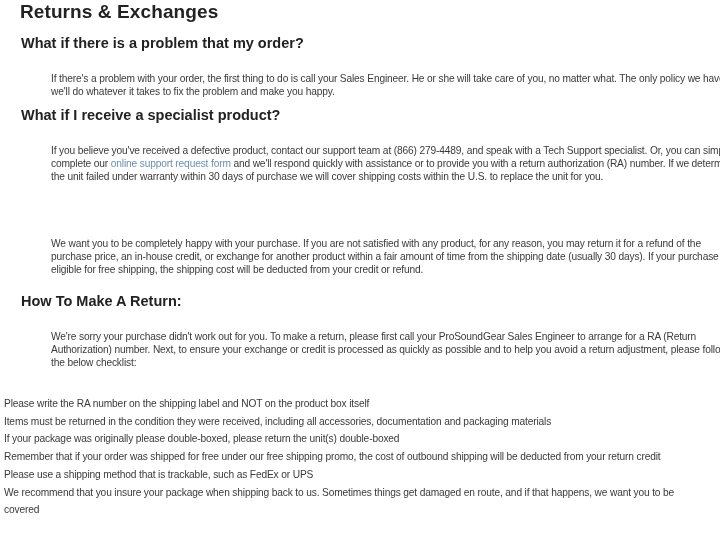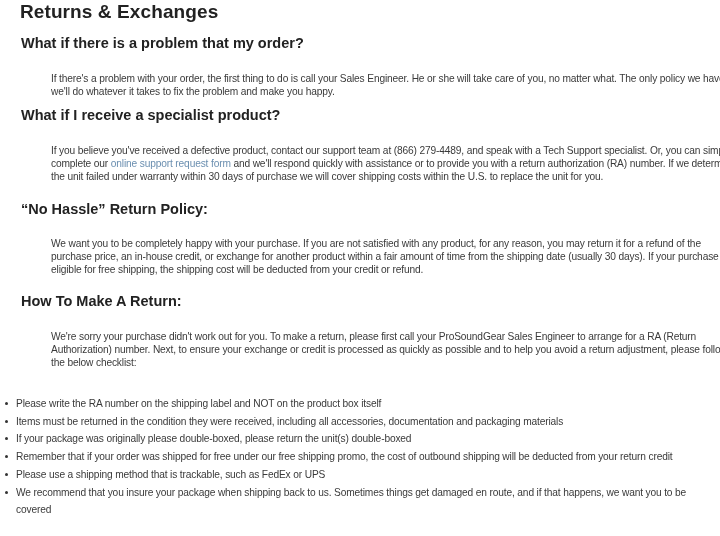--- a/index.html
+++ b/index.html
@@ -50,21 +50,21 @@
     }
     a.inline-link {
       color: #6b8fb0;
       text-decoration: none;
     }
     ul.checklist {
       position: absolute;
       left: 0;
       top: 395px;
       margin: 0;
-      padding: 0 0 0 16px;
+      padding: 0 0 0 4px;
       list-style: none;
       width: 690px;
     }
     ul.checklist li {
       position: relative;
       font-size: 10.2px;
       line-height: 17.7px;
       color: #3a3a3a;
       letter-spacing: -0.15px;
     }
@@ -84,21 +84,20 @@
 <div class="page">
 
   <h1 class="page-title">Returns &amp; Exchanges</h1>
 
   <h2 class="section-heading" style="top:35px;">What if there is a problem that my order?</h2>
   <p class="body-text" style="top:58px;">If there's a problem with your order, the first thing to do is call your Sales Engineer. He or she will take care of you, no matter what. The only policy we have is we'll do whatever it takes to fix the problem and make you happy.</p>
 
   <h2 class="section-heading" style="top:107px;">What if I receive a specialist product?</h2>
   <p class="body-text" style="top:130px;"><span>If you believe you've received a defective product, contact our support team at (866) 279-4489, and speak with a Tech Support specialist. Or, you can simply complete our </span><a class="inline-link" href="#">online support request form</a><span> and we'll respond quickly with assistance or to provide you with a return authorization (RA) number. If we determine the unit failed under warranty within 30 days of purchase we will cover shipping costs within the U.S. to replace the unit for you.</span></p>
 
-  <h2 class="section-heading" style="top:201px;">“No Hassle” Return Policy:</h2>
   <p class="body-text" style="top:223px;">We want you to be completely happy with your purchase. If you are not satisfied with any product, for any reason, you may return it for a refund of the purchase price, an in-house credit, or exchange for another product within a fair amount of time from the shipping date (usually 30 days). If your purchase was eligible for free shipping, the shipping cost will be deducted from your credit or refund.</p>
 
   <h2 class="section-heading" style="top:293px;">How To Make A Return:</h2>
   <p class="body-text" style="top:316px;">We're sorry your purchase didn't work out for you. To make a return, please first call your ProSoundGear Sales Engineer to arrange for a RA (Return Authorization) number. Next, to ensure your exchange or credit is processed as quickly as possible and to help you avoid a return adjustment, please follow the below checklist:</p>
 
   <ul class="checklist">
     <li><span class="bullet"></span><span>Please write the RA number on the shipping label and NOT on the product box itself</span></li>
     <li><span class="bullet"></span><span>Items must be returned in the condition they were received, including all accessories, documentation and packaging materials</span></li>
     <li><span class="bullet"></span><span>If your package was originally please double-boxed, please return the unit(s) double-boxed</span></li>
     <li><span class="bullet"></span><span>Remember that if your order was shipped for free under our free shipping promo, the cost of outbound shipping will be deducted from your return credit</span></li>

